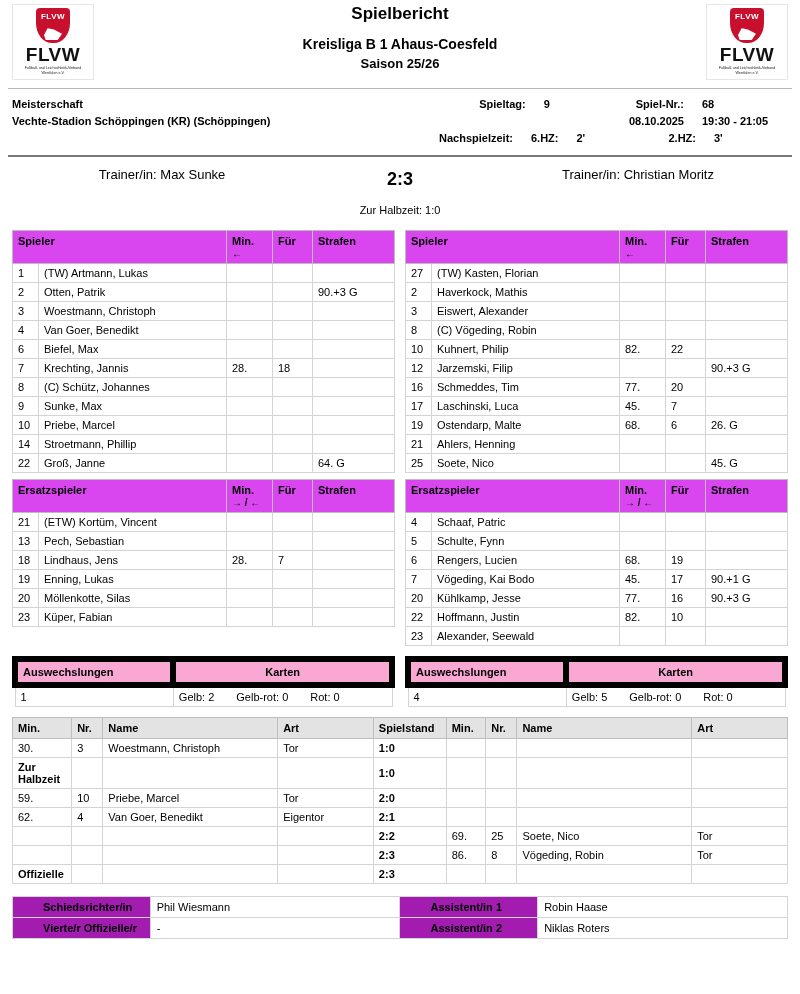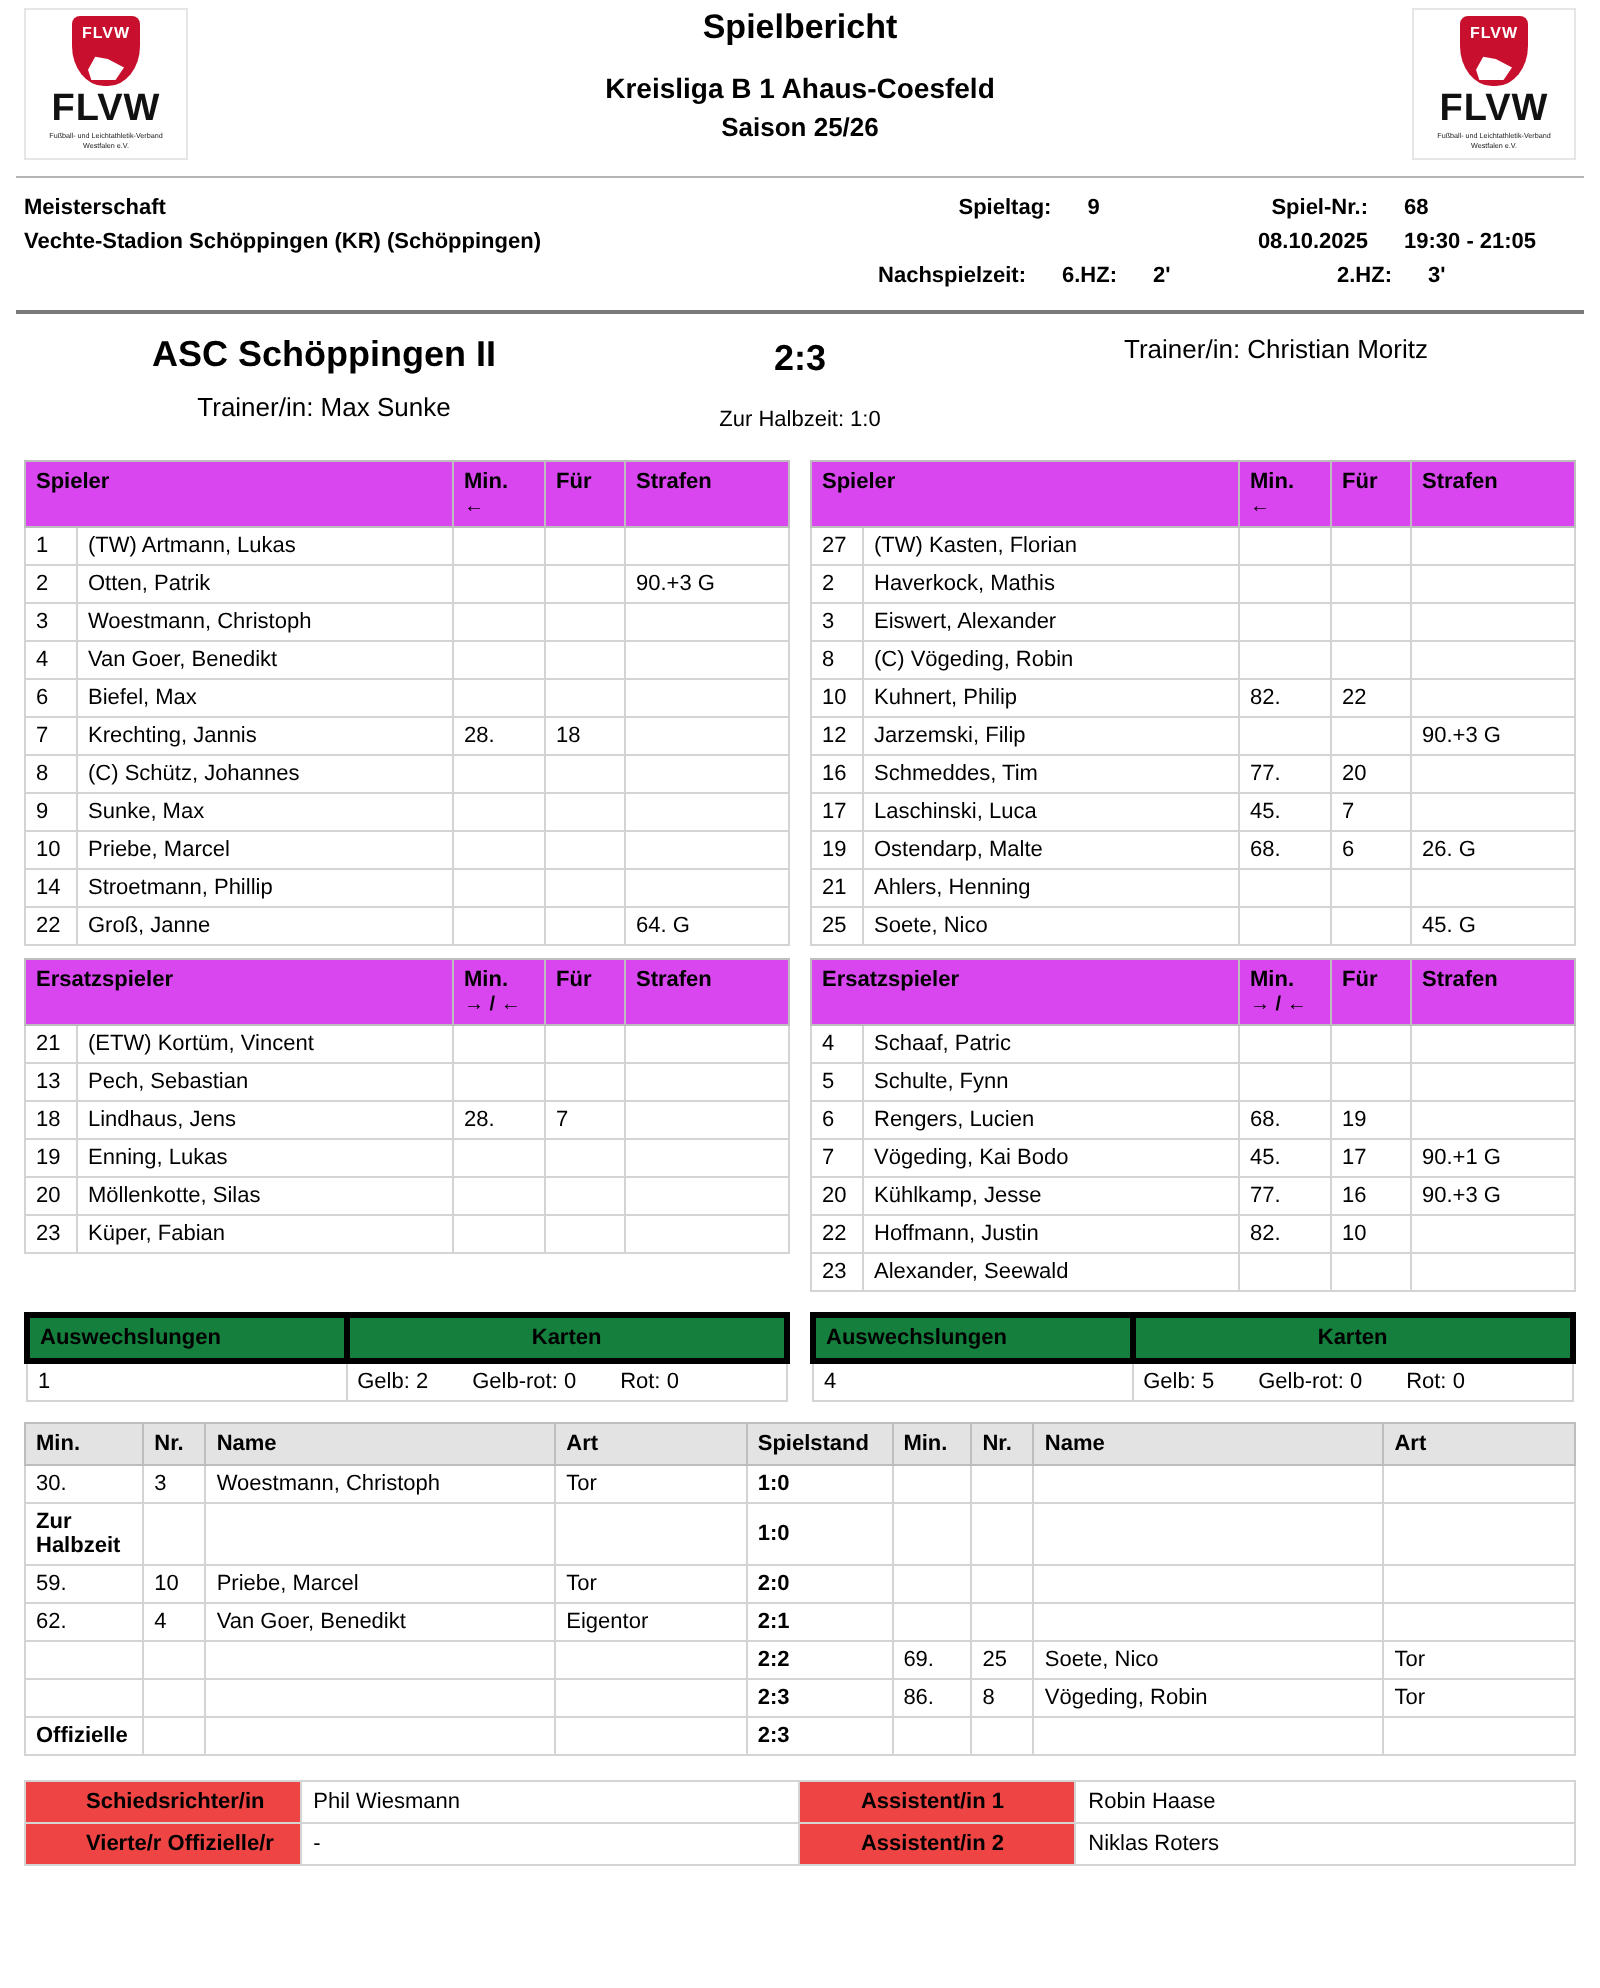--- a/index.html
+++ b/index.html
@@ -123,21 +123,21 @@
   th.min { width: 46px; }
   th.fuer { width: 40px; }
   th.strafen { width: 82px; }
   .arrow { font-size: 10px; font-weight: bold; }
 
   
   .summary-wrap { display: flex; gap: 10px; padding: 10px 4px 0 4px; }
   .summary-wrap > div { width: 50%; }
   table.sumtab { width: 100%; border-collapse: collapse; font-size: 11px; }
   table.sumtab th {
-    background: #15803d; border: 3px solid #000000;
+    background: #f9a8d4; border: 6px solid #000000;
     font-weight: bold; padding: 4px 5px; text-align: left;
   }
   table.sumtab td { border: 1px solid #d4d4d4; padding: 3px 5px; height: 19px; }
   .cards-cell { display: flex; gap: 22px; }
 
   
   .events { padding: 10px 4px 0 4px; }
   table.ev { width: 100%; border-collapse: collapse; font-size: 11px; }
   table.ev th {
     background: #e3e3e3; border: 1px solid #bdbdbd;
@@ -148,21 +148,21 @@
   .w-min { width: 38px; }
   .w-nr  { width: 30px; }
   .w-name{ width: 168px; }
   .w-art { width: 92px; }
   .w-stand { width: 70px; text-align: left; }
 
   
   .officials { padding: 12px 4px 6px 4px; }
   table.off { width: 100%; border-collapse: collapse; font-size: 11px; }
   table.off td { border: 1px solid #d4d4d4; padding: 4px 6px; height: 20px; }
-  table.off td.lbl { background: #ef4444; font-weight: bold; width: 135px; padding-left: 30px; }
+  table.off td.lbl { background: #a21caf; font-weight: bold; width: 135px; padding-left: 30px; }
   table.off td.val { width: 245px; }
 </style>
 </head>
 <body>
 
 <div class="page">
 
   <div class="header">
     <div class="logo">
       <div class="shield">
@@ -210,21 +210,20 @@
         <span class="lbl">2.HZ:</span>
         <span class="val">3'</span>
       </div>
     </div>
   </div>
 
   <hr class="hr-dark">
 
   <div class="teams">
     <div class="col">
-      <div class="name">ASC Schöppingen II</div>
       <div class="coach">Trainer/in: Max Sunke</div>
     </div>
     <div class="mid">
       <div class="score">2:3</div>
       <div class="half">Zur Halbzeit: 1:0</div>
     </div>
     <div class="col">
       <div class="coach">Trainer/in: Christian Moritz</div>
     </div>
   </div>

